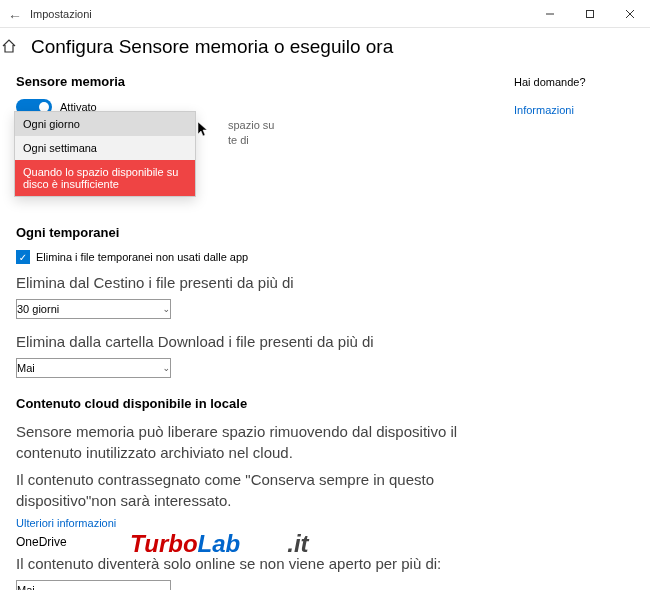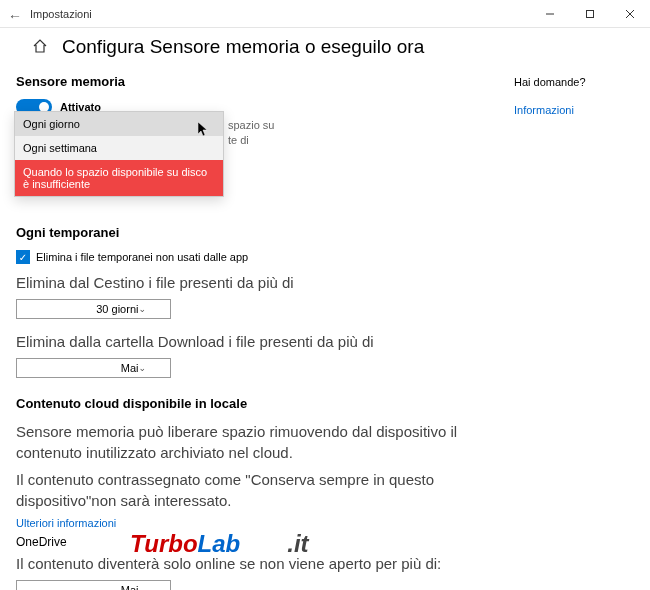--- a/index.html
+++ b/index.html
@@ -44,21 +44,21 @@
       align-items: center;
       justify-content: center;
       font-size: 10px;
       color: #333;
     }
     .win-btn svg {
       width: 10px;
       height: 10px;
     }
     .header {
-      padding: 8px 16px 8px 32px;
+      padding: 8px 16px 8px 1px;
       display: flex;
       align-items: center;
       gap: 14px;
     }
     .home-icon {
       width: 16px;
       height: 16px;
     }
     .page-title {
       font-size: 19px;
@@ -90,21 +90,20 @@
       font-size: 13px;
       font-weight: 600;
       margin-bottom: 10px;
       color: #000;
     }
     .toggle-row {
       display: flex;
       align-items: center;
       gap: 8px;
       margin-bottom: 6px;
-      font-weight: bold;
     }
     .toggle {
       width: 36px;
       height: 16px;
       background: #0078d4;
       border-radius: 8px;
       position: relative;
     }
     .toggle::after {
       content: "";
@@ -129,37 +128,37 @@
       position: absolute;
       left: 228px;
       top: 118px;
       font-size: 11px;
       color: #666;
       line-height: 1.4;
     }
     .dropdown {
       display: flex;
       align-items: center;
-      justify-content: flex-end;
+      justify-content: space-between;
       border: 1px solid #999;
-      padding: 3px 24px;
+      padding: 3px 0;
       width: 155px;
       background: #fff;
       font-size: 11px;
       margin-bottom: 12px;
     }
     .chevron {
       font-size: 9px;
       color: #555;
     }
     .dropdown-list {
       position: absolute;
       left: 14px;
       top: 111px;
-      width: 210px;
+      width: 182px;
       background: #f2f2f2;
       border: 1px solid #ccc;
       box-shadow: 0 4px 12px rgba(0,0,0,0.15);
       z-index: 10;
     }
     .dd-item {
       padding: 6px 8px;
       font-size: 11px;
       color: #000;
       cursor: default;

